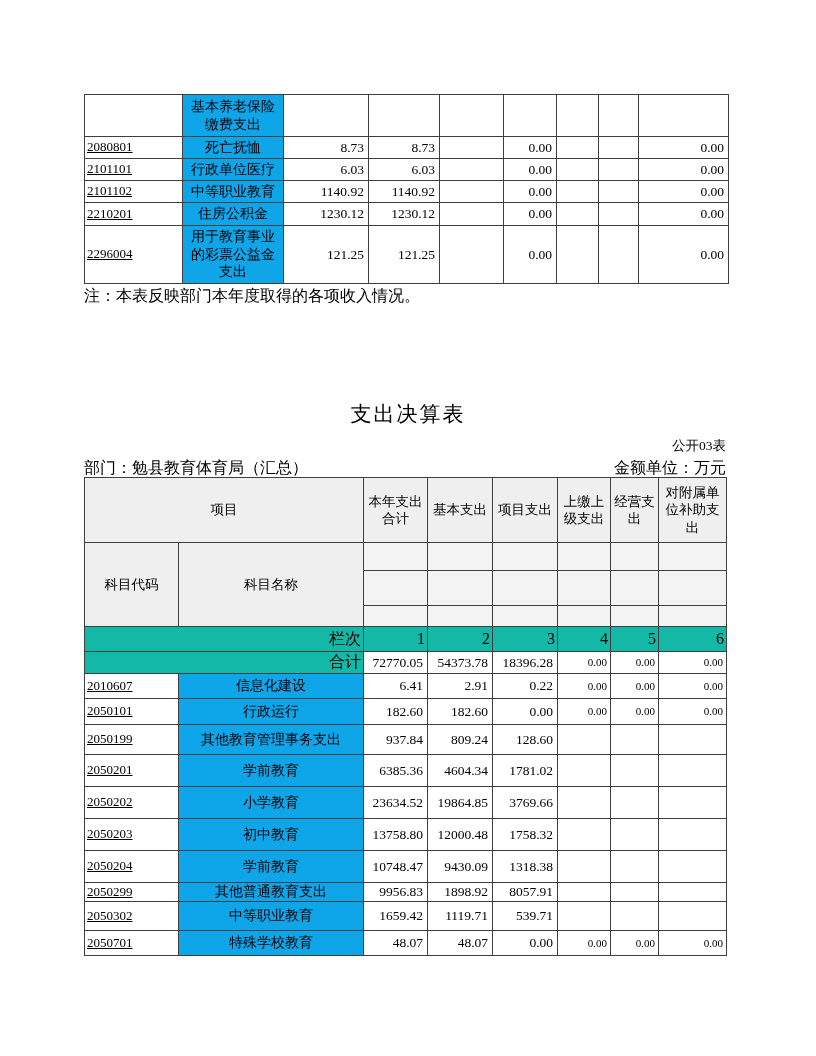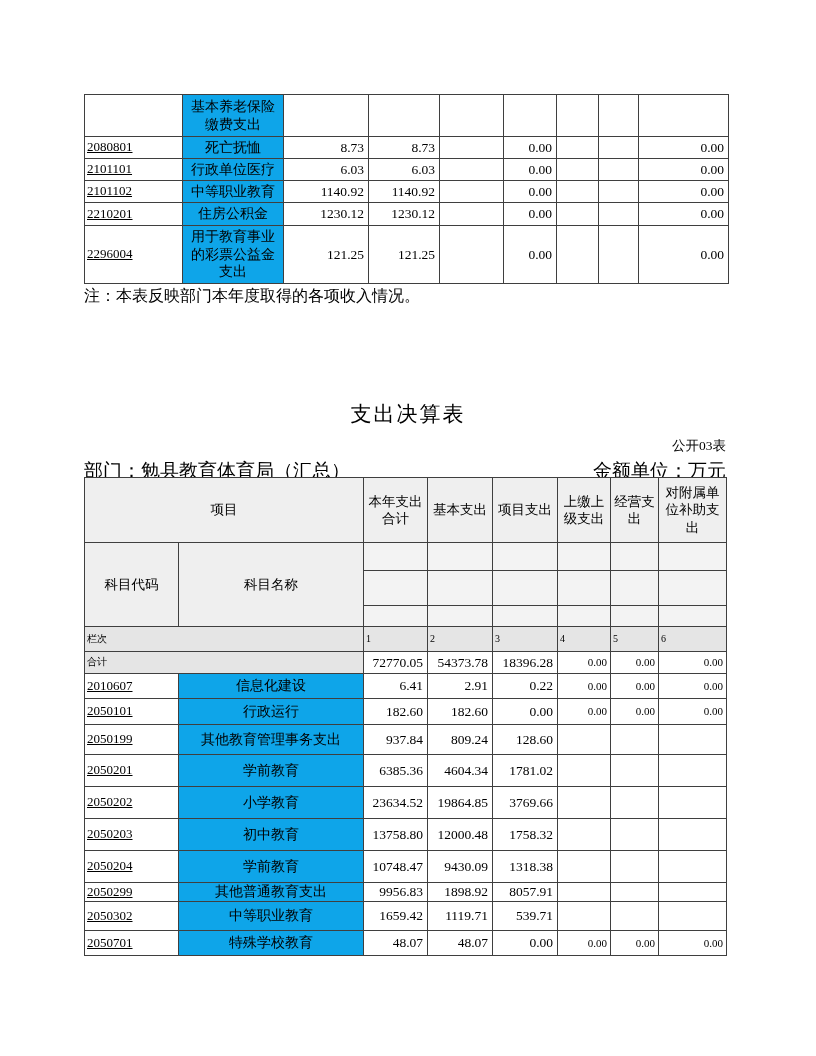--- a/index.html
+++ b/index.html
@@ -12,24 +12,24 @@
   td {
     border:1px solid #3f3f3f; vertical-align:middle; font-size:14px;
     line-height:1.28; padding:0 2px; overflow:hidden; word-break:break-all;
   }
   .code { font-size:13px; text-align:left; background:#fff;text-decoration:underline; }
   .txt  { text-align:center; background:#0ea5e9; }
   .num  { text-align:right; padding-right:4px; font-size:13.5px; background:#fff; }
   .sm   { font-size:11px; padding-right:3px; }
   .hd   { background:#efefef; text-align:center; font-size:13.5px; padding:0 1px; }
   .hd2  { background:#f3f3f3; }
-  .lbl  { background:#e5e5e5; text-align:left; font-size:10px; }
+  .lbl  { background:#14b8a6; text-align:right; font-size:16px; }
   #doc-title { left:0; top:400px; width:816px; text-align:center; font-size:21px; letter-spacing:2px; }
   #table-no { top:437px; right:90px; font-size:13.5px; }
-  #meta-row { left:84px; top:458px; width:642px; display:flex; justify-content:space-between; font-size:19px;align-items:flex-end; }
+  #meta-row { left:84px; top:458px; width:642px; display:flex; justify-content:space-between; font-size:16px;align-items:flex-end; }
   #income-note { left:84px; top:286px; font-size:16px; }
 </style>
 </head>
 <body>
 
 <div class="abs" style="left:84px; top:94px;">
   <table style="width:644px;">
     <colgroup>
       <col style="width:98px">
         <col style="width:101px">

